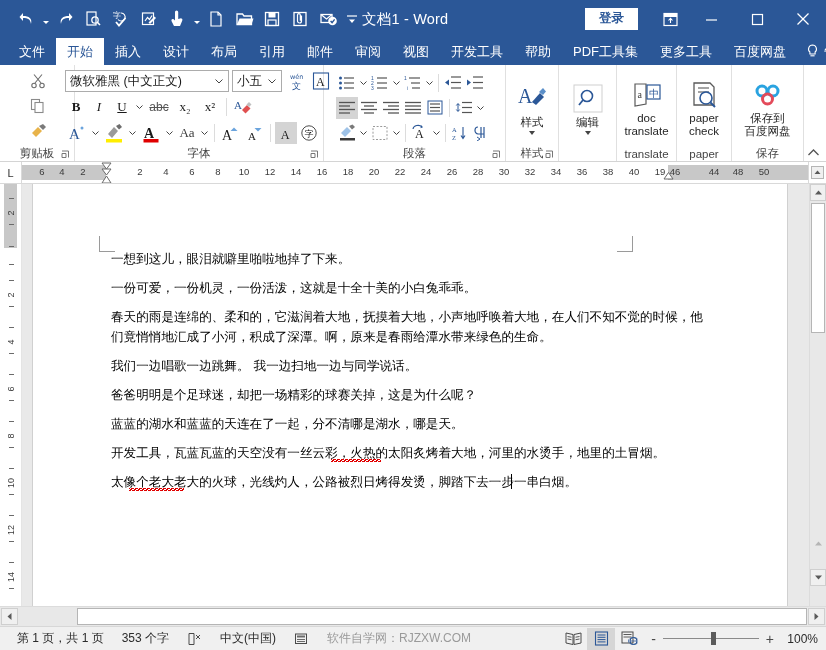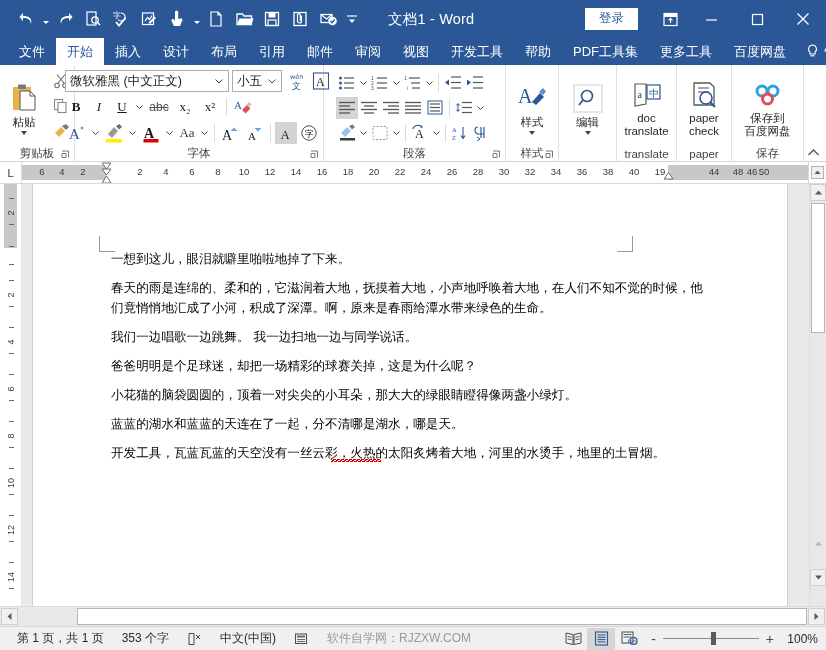--- a/index.html
+++ b/index.html
@@ -25,26 +25,26 @@
   .qat-caret {
     width: 11px; height: 28px; display: flex; align-items: flex-end; justify-content: center;
     padding-bottom: 9px;
   }
   .qat-caret i {
     display: block; width: 0; height: 0;
     border-left: 3px solid transparent; border-right: 3px solid transparent;
     border-top: 3px solid #ffffff;
   }
   .doc-title {
-    color: #ffffff; font-size: 14.5px; margin-left: 26px; white-space: nowrap;
+    color: #ffffff; font-size: 14.5px; white-space: nowrap;
     letter-spacing: .2px;
   }
   .title-right {
     position: absolute; right: 0; top: 0; height: 38px;
-    display: flex; align-items: center;
+    display: flex; align-items: center; font-weight: bold;
   }
   .signin {
     background: #ffffff; color: #2b5797; font-size: 12.5px;
     padding: 3px 13px 4px; margin-right: 14px; line-height: 1;
     border: 1px solid #ffffff;
   }
   .ribbon-display { width: 36px; height: 38px; display: flex; align-items: center; justify-content: center; }
   .wbtn {
     width: 46px; height: 38px; display: flex; align-items: center; justify-content: center;
     color: #ffffff;
@@ -378,32 +378,20 @@
         <span>告诉我</span>
       </div>
 
     </div>
   </div>
 
   <div class="ribbon">
 
     <div class="rgroup" style="width:75px">
       <div class="rgroup-body">
-        <div class="btn-big">
-          <span class="glyph">
-            <svg width="30" height="31" viewBox="0 0 30 31">
-              <rect x="4" y="4" width="18" height="23" fill="#e8b34a"></rect>
-              <rect x="9" y="1.5" width="8" height="4.5" rx="1" fill="#7a7a7a"></rect>
-              <path d="M11 8 L21 8 L26 13 L26 27 L11 27 Z" fill="#ffffff" stroke="#555" stroke-width="1"></path>
-              <path d="M21 8 L21 13 L26 13" fill="none" stroke="#555" stroke-width="1"></path>
-            </svg>
-          </span>
-          <span>粘贴</span>
-          <span class="caret-dn"></span>
-        </div>
         <div class="mini-col">
           <div class="mini-btn">
             <svg width="16" height="16" viewBox="0 0 16 16">
               <line x1="4" y1="1.5" x2="11" y2="10" stroke="#6d6d6d" stroke-width="1.1"></line>
               <line x1="12" y1="1.5" x2="5" y2="10" stroke="#6d6d6d" stroke-width="1.1"></line>
               <circle cx="4" cy="12.5" r="2.2" fill="none" stroke="#6d6d6d" stroke-width="1.1"></circle>
               <circle cx="12" cy="12.5" r="2.2" fill="none" stroke="#6d6d6d" stroke-width="1.1"></circle>
             </svg>
           </div>
           <div class="mini-btn">
@@ -890,21 +878,21 @@
       <div class="ruler-num" style="left:430px">26</div>
       <div class="ruler-num" style="left:456px">28</div>
       <div class="ruler-num" style="left:482px">30</div>
       <div class="ruler-num" style="left:508px">32</div>
       <div class="ruler-num" style="left:534px">34</div>
       <div class="ruler-num" style="left:560px">36</div>
       <div class="ruler-num" style="left:586px">38</div>
       <div class="ruler-num" style="left:612px">40</div>
       <div class="ruler-num" style="left:638px">19</div>
       <div class="ruler-num" style="left:692px">44</div>
-      <div class="ruler-num" style="left:730px">46</div>
+      <div class="ruler-num" style="left:653px">46</div>
       <div class="ruler-num" style="left:716px">48</div>
       <div class="ruler-num" style="left:742px">50</div>
 
       <div class="ind" style="left:79px;top:0">
         <svg width="11" height="22" viewBox="0 0 11 22">
           <path d="M1 1 L10 1 L5.5 7 Z" fill="#ffffff" stroke="#6a6a6a" stroke-width="1"></path>
           <path d="M5.5 14 L10 21 L1 21 Z" fill="#ffffff" stroke="#6a6a6a" stroke-width="1"></path>
           <path d="M1 7 L10 7 L5.5 13 Z" fill="#ffffff" stroke="#6a6a6a" stroke-width="1"></path>
         </svg>
       </div>
@@ -955,28 +943,33 @@
 
     </div>
 
     <div class="canvas">
       <div class="page">
         <div class="mark tl" style="left:66px;top:52px"></div>
         <div class="mark tr" style="left:584px;top:52px"></div>
 
         <div class="doc-body">
           <div class="para">一想到这儿，眼泪就噼里啪啦地掉了下来。</div>
+          <div class="para">一份可爱，一份机灵，一份活泼，这就是十全十美的小白兔乖乖。</div>
           <div class="para">春天的雨是连绵的、柔和的，它滋润着大地，抚摸着大地，小声地呼唤着大地，在人们不知不觉的时候，他们竟悄悄地汇成了小河，积成了深潭。啊，原来是春雨给潭水带来绿色的生命。</div>
           <div class="para">我们一边唱歌一边跳舞。 我一边扫地一边与同学说话。</div>
           <div class="para">爸爸明明是个足球迷，却把一场精彩的球赛关掉，这是为什么呢？</div>
-          <div class="para">小花猫的脑袋圆圆的，顶着一对尖尖的小耳朵，那大大的绿眼睛瞪得像两盏小绿灯。</div>
           <div class="para">蓝蓝的湖水和蓝蓝的天连在了一起，分不清哪是湖水，哪是天。</div>
           <div class="para" style="position:relative">
             <span>开发工具，瓦蓝瓦蓝的天空没有一丝云彩，火热的太阳炙烤着大地，河里的水烫手，地里的土冒烟。</span>
             <span style="position:absolute;left:220px;top:16px;width:50px;height:3px;background-image:repeating-linear-gradient(135deg,#e00000 0 1px,transparent 1px 2px);background-size:4px 3px"></span>
+          </div>
+          <div class="para" style="position:relative">
+            <span>太像个老大老大的火球，光线灼人，公路被烈日烤得发烫，脚踏下去一步一串白烟。</span>
+            <span class="caret-bar" style="position:absolute;left:400px;top:2px"></span>
+            <span style="position:absolute;left:18px;top:16px;width:55px;height:3px;background-image:repeating-linear-gradient(135deg,#e00000 0 1px,transparent 1px 2px);background-size:4px 3px"></span>
           </div>
         </div>
       </div>
     </div>
 
     <div class="vsb">
       <div class="sb-arrow">
         <svg width="9" height="7" viewBox="0 0 9 7">
             <path d="M1 5.5 L4.5 1.5 L8 5.5 Z" fill="#5a5a5a"></path>
           </svg>

